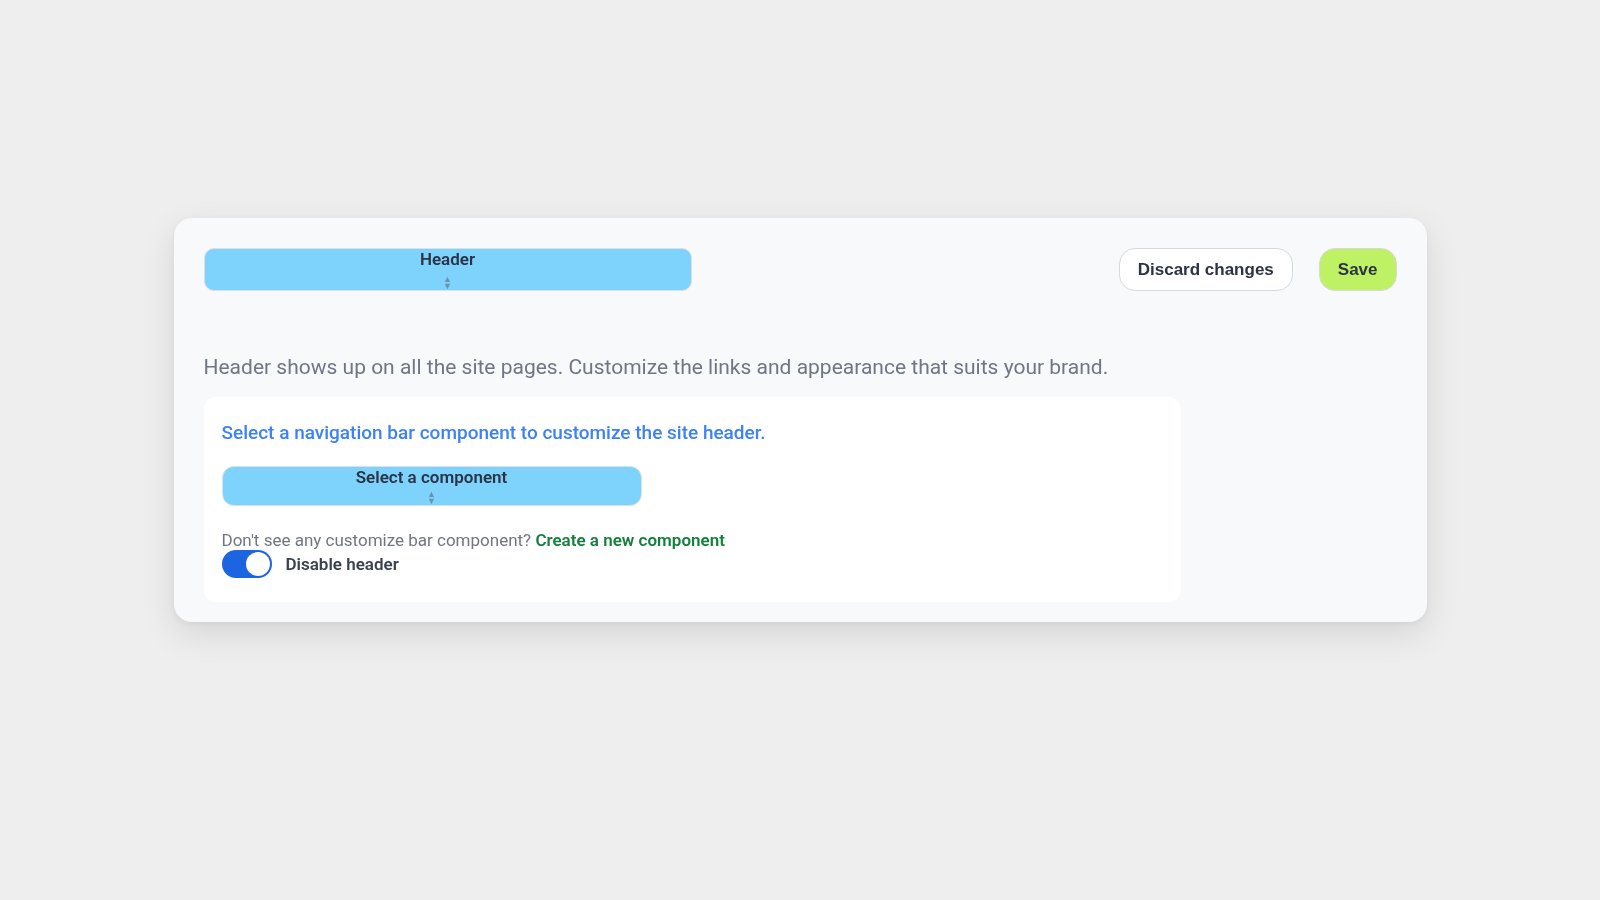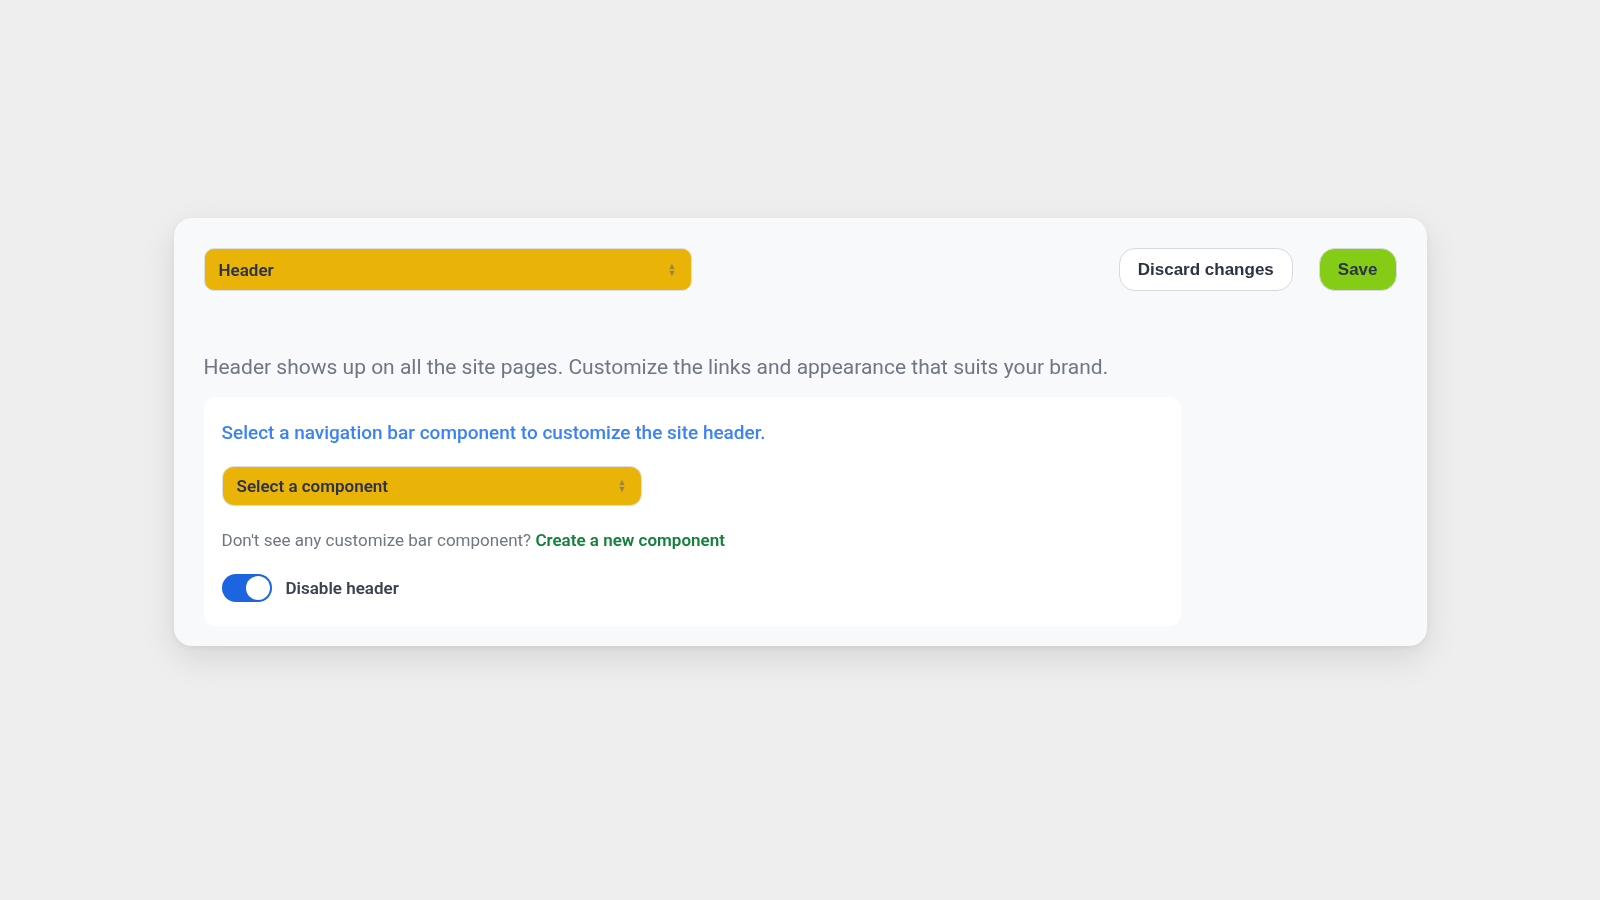--- a/index.html
+++ b/index.html
@@ -20,29 +20,30 @@
     box-shadow: 0 12px 34px rgba(0,0,0,0.10), 0 2px 6px rgba(0,0,0,0.05);
     padding: 30px 30px 20px 30px;
   }
   .topbar {
     display: flex;
     align-items: center;
     justify-content: space-between;
   }
   .select {
     position: relative;
-    background: #eab308;
+    background: #7dd3fc;
     border: 1px solid #dcdfe6;
     border-radius: 10px;
     display: flex;
     align-items: center;
     justify-content: space-between;
     padding: 0 14px;
     cursor: pointer;
     user-select: none;
+    flex-direction: column;
   }
   .select-lg { width: 488px; height: 43px; }
   .select-text {
     font-size: 17px;
     font-weight: 600;
     color: #2c3344;
   }
   .spinner-icon {
     display: flex;
     flex-direction: column;
@@ -61,21 +62,21 @@
     border: 1px solid #d6d9e0;
     background: #ffffff;
     font-size: 17px;
     font-weight: 700;
     color: #2c3344;
     cursor: pointer;
     display: flex;
     align-items: center;
     justify-content: center;
   }
-  .btn.save { background: #84cc16; }
+  .btn.save { background: #bef264; }
   .description {
     margin-top: 64px;
     font-size: 21px;
     color: #6f7684;
   }
   .card {
     margin-top: 18px;
     width: 977px;
     background: #ffffff;
     border-radius: 12px;
@@ -97,21 +98,20 @@
     font-size: 17px;
     color: #6f7684;
   }
   .helper a {
     color: #15803d;
     text-decoration: none;
     font-weight: 600;
     cursor: pointer;
   }
   .toggle-row {
-    margin-top: 24px;
     display: flex;
     align-items: center;
     gap: 14px;
   }
   .toggle {
     width: 50px;
     height: 28px;
     background: #1c64e0;
     border-radius: 28px;
     position: relative;

